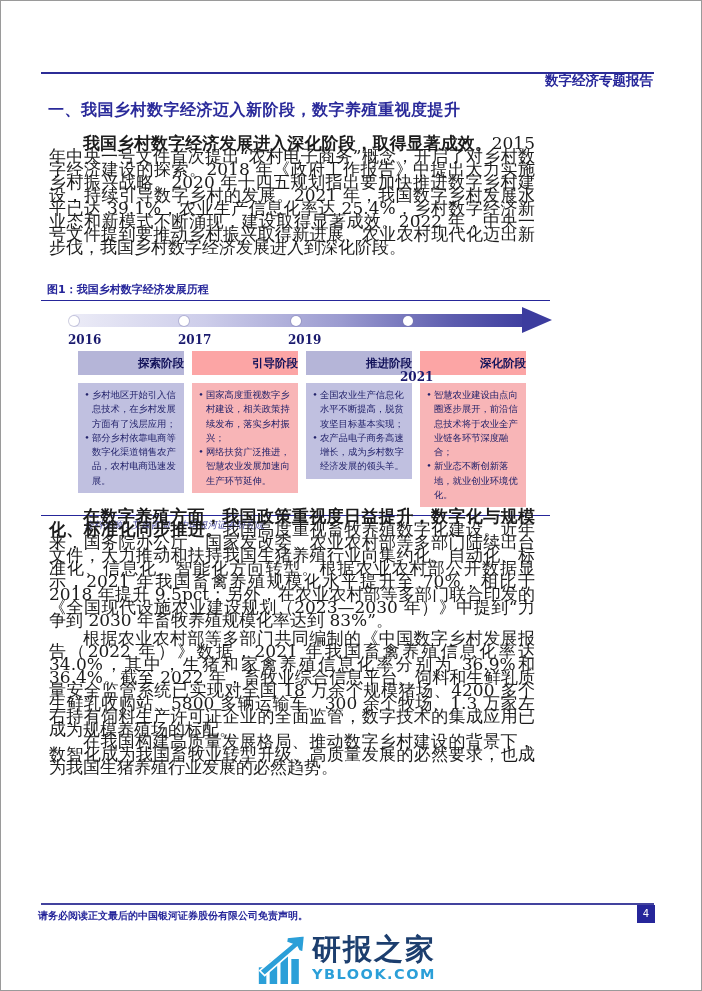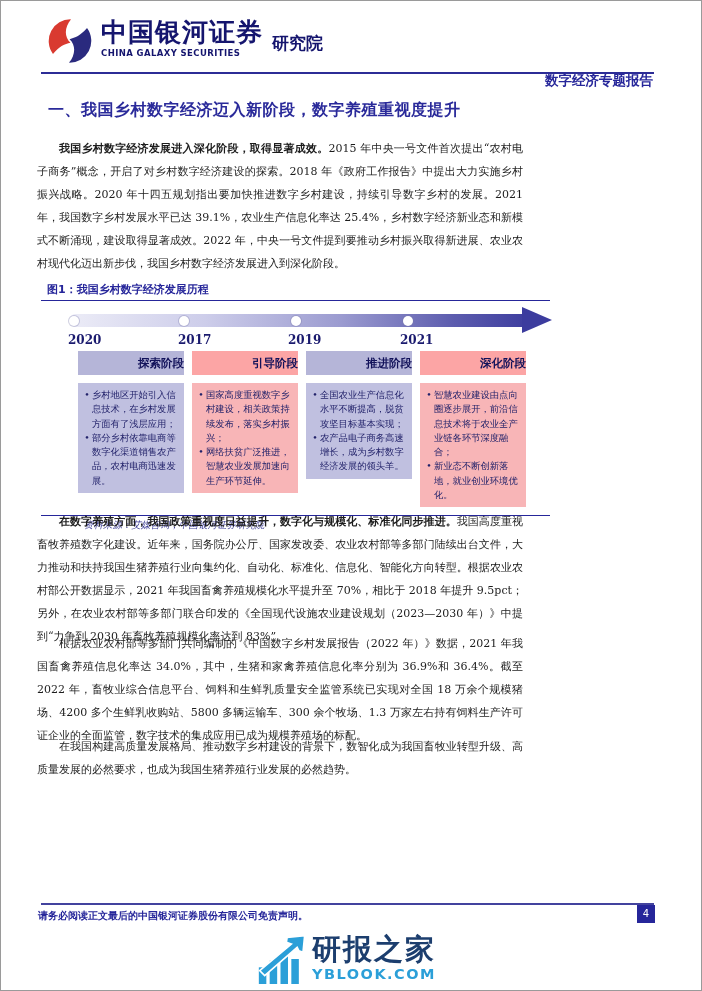--- a/index.html
+++ b/index.html
@@ -22,42 +22,42 @@
   .logo-cn { font-family:"DejaVu Sans","Liberation Sans",sans-serif; font-weight:bold; font-size:26px; line-height:28px; color:#15156e; letter-spacing:1px; }
   .logo-en { font-family:"DejaVu Sans","Liberation Sans",sans-serif; font-weight:bold; font-size:8.5px; color:#15156e; letter-spacing:0.4px; margin-top:2px; }
   .logo-suffix { font-family:"DejaVu Sans","Liberation Sans",sans-serif; font-weight:bold; font-size:17px; color:#15156e; margin-left:9px; margin-top:14px; }
   .report-tag { position:absolute; right:48px; top:51px; font-weight:bold; font-size:13.5px; color:#26269a;margin-top:20px; }
   .header-rule { position:absolute; left:40px; right:47px; top:71px; height:2px; background:#2c2c96; }
 
   
   .section-title { position:absolute; left:47px; top:99px; font-family:"DejaVu Sans","Liberation Sans",sans-serif; font-weight:bold; font-size:16px; color:#2a2a9a; letter-spacing:0.5px; }
 
   
-  .para { position:absolute; left:36px; width:486px; font-size:11px; line-height:23px; text-align:justify; text-indent:2em; color:#1c1c1c; }
+  .para { position:absolute; left:48px; width:486px; font-size:17px; line-height:13px; text-align:justify; text-indent:2em; color:#1c1c1c; }
   .para b { font-weight:bold; }
   .p1 { top:136px; }
   .p2 { top:509px; }
   .p3 { top:631px; }
   .p4 { top:734px; }
 
   
   .figure { position:absolute; left:40px; top:281px; width:509px; }
   .fig-title { font-family:"DejaVu Sans","Liberation Sans",sans-serif; font-weight:bold; font-size:11px; color:#26269a; padding-left:6px; }
   .fig-rule { height:1px; background:#26269a; }
   .fig-rule.top { margin-top:3px; }
 
   .timeline { position:relative; height:44px; margin-top:4px; }
   .tl-bar { position:absolute; left:28px; top:9px; width:453px; height:13px; border-radius:7px 0 0 7px;
             background:linear-gradient(90deg,#ececf7 0%,#cdcdea 30%,#9b9bd0 60%,#5c5cae 85%,#4040a0 100%); }
   .tl-arrowhead { position:absolute; left:481px; top:2px; width:0; height:0;
             border-top:13.5px solid transparent; border-bottom:13.5px solid transparent; border-left:30px solid #3c3c9e; }
   .tl-dot { position:absolute; top:10.5px; width:10px; height:10px; border-radius:50%; background:#ffffff; box-shadow:0 0 0 1px rgba(120,120,170,0.35); }
   .d0 { left:28px; } .d1 { left:138px; } .d2 { left:250px; } .d3 { left:362px; }
   .tl-year { position:absolute; top:28px; font-weight:bold; font-size:12px; color:#1a1a6e; }
-  .y0 { left:27px; } .y1 { left:137px; } .y2 { left:247px; } .y3 { left:359px; }
+  .y0 { left:27px; } .y1 { left:137px; } .y2 { left:247px; } .y3 { left:359px;margin-top:37px; }
 
   .stages { display:grid; grid-template-columns:repeat(4,106px); column-gap:8px; padding-left:37px; margin-top:2px; }
   .stage-head { height:24px; line-height:24px; text-align:right; font-family:"DejaVu Sans","Liberation Sans",sans-serif; font-weight:bold; font-size:11.5px; color:#12125a; }
   .stage-body { margin-top:8px; min-height:86px; padding:5px 6px 5px 4px; font-size:9.3px; line-height:14.3px; color:#22226a; }
   .stage.purple .stage-head { background:#b5b5d8; }
   .stage.purple .stage-body { background:#c0c0e0; }
   .stage.pink .stage-head { background:#fca5a5; }
   .stage.pink .stage-body { background:#f8b5b7; }
   .bullet { display:flex; }
   .bullet .mark { flex:0 0 10px; text-align:center; }
@@ -73,50 +73,39 @@
   .watermark { position:absolute; left:0; right:8px; top:933px; display:flex; justify-content:center; align-items:flex-start; gap:4px; }
   .wm-icon { width:50px; height:50px; }
   .wm-cn { font-family:"DejaVu Sans","Liberation Sans",sans-serif; font-weight:bold; font-size:29px; line-height:31px; color:#1c3e6e; letter-spacing:2px; }
   .wm-site { font-family:"DejaVu Sans","Liberation Sans",sans-serif; font-weight:bold; font-size:14.5px; color:#2b9fd8; letter-spacing:1.5px; margin-top:1px; }
 </style>
 </head>
 <body>
 
 <div class="page">
 
-  <div class="logo">
-    <svg class="logo-mark" viewBox="0 0 100 100" aria-hidden="true">
-      <path d="M52,3 A47,47 0 0,0 13,78 C28,61 38,57 51,54 C36,40 39,19 52,3 Z" fill="#d93a30"></path>
-      <path d="M48,97 A47,47 0 0,0 87,22 C72,39 62,43 49,46 C64,60 61,81 48,97 Z" fill="#2a2a7e"></path>
-    </svg>
-    <div class="logo-text">
-      <div class="logo-cn">中国银河证券</div>
-      <div class="logo-en">CHINA GALAXY SECURITIES</div>
-    </div>
-    <div class="logo-suffix">研究院</div>
-  </div>
   <div class="report-tag">数字经济专题报告</div>
   <div class="header-rule"></div>
 
   <h1 class="section-title">一、我国乡村数字经济迈入新阶段，数字养殖重视度提升</h1>
 
   <p class="para p1"><b>我国乡村数字经济发展进入深化阶段，取得显著成效。</b><span>2015 年中央一号文件首次提出“农村电子商务”概念，开启了对乡村数字经济建设的探索。2018 年《政府工作报告》中提出大力实施乡村振兴战略。2020 年十四五规划指出要加快推进数字乡村建设，持续引导数字乡村的发展。2021 年，我国数字乡村发展水平已达 39.1%，农业生产信息化率达 25.4%，乡村数字经济新业态和新模式不断涌现，建设取得显著成效。2022 年，中央一号文件提到要推动乡村振兴取得新进展、农业农村现代化迈出新步伐，我国乡村数字经济发展进入到深化阶段。</span></p>
 
   <div class="figure">
     <div class="fig-title">图1：我国乡村数字经济发展历程</div>
     <div class="fig-rule top"></div>
 
     <div class="timeline">
       <div class="tl-bar"></div>
       <div class="tl-arrowhead"></div>
       <i class="tl-dot d0"></i>
       <i class="tl-dot d1"></i>
       <i class="tl-dot d2"></i>
       <i class="tl-dot d3"></i>
-      <span class="tl-year y0">2020</span>
+      <span class="tl-year y0">2016</span>
       <span class="tl-year y1">2017</span>
       <span class="tl-year y2">2019</span>
       <span class="tl-year y3">2021</span>
     </div>
 
     <div class="stages">
       <div class="stage purple">
         <div class="stage-head">探索阶段</div>
         <div class="stage-body">
           <div class="bullet">

